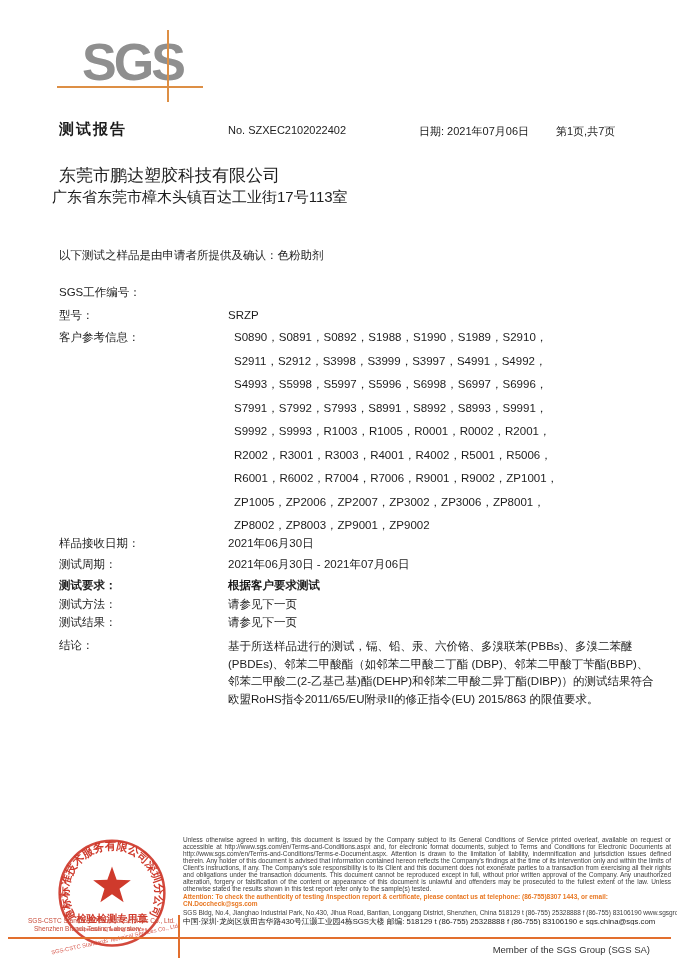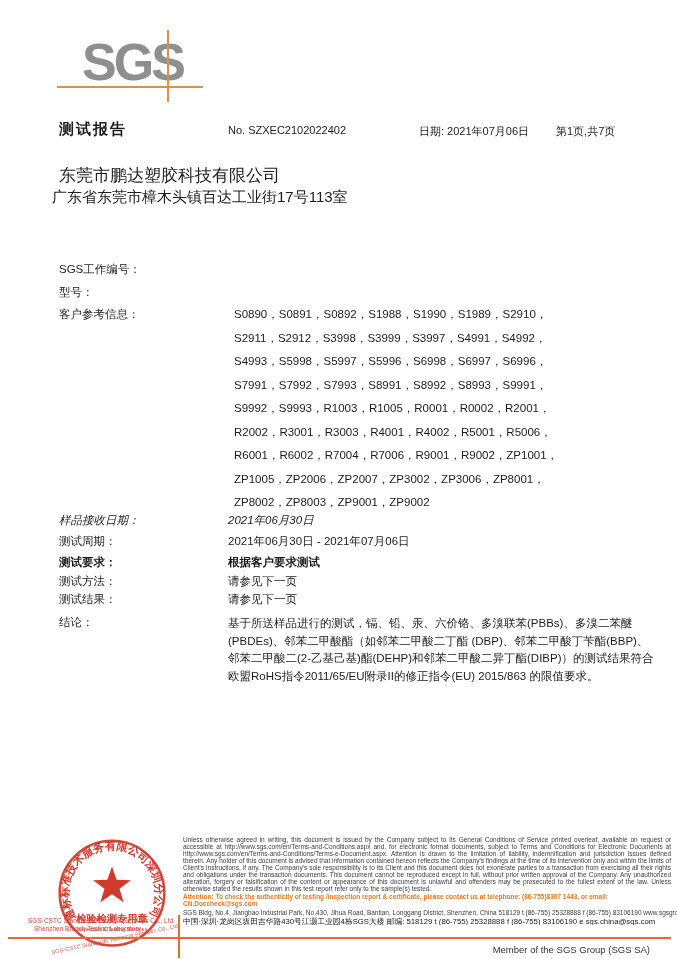--- a/index.html
+++ b/index.html
@@ -22,26 +22,26 @@
   .report-page{position:absolute; left:556px; top:124px; font-size:11px;}
   
   .company-name{position:absolute; left:59px; top:164px; font-size:17px;}
   .company-addr{position:absolute; left:52px; top:188px; font-size:15px;}
   
   .fields{position:absolute; left:59px; top:248px; width:596px; font-size:11.5px;}
   .row{display:flex; line-height:14px;}
   .row .lbl{width:169px; flex:0 0 169px;}
   .row .val{flex:1;}
   .intro{line-height:14px;}
-  .r-job{margin-top:14px;align-items:flex-end;}
+  .r-job{margin-top:23px;align-items:flex-end;}
   .r-model{margin-top:9px;}
   .r-ref{margin-top:8px;gap:6px;}
   .ref-line{line-height:14px; margin-bottom:9.5px;}
   .ref-line:last-child{margin-bottom:0;}
-  .r-received{margin-top:4px;font-style:italic;}
+  .r-received{margin-top:4px;}
   .r-period{margin-top:7px;}
   .r-require{margin-top:7px;font-weight:bold;}
   .r-method{margin-top:5px;}
   .r-result{margin-top:4px;}
   .r-conclusion{margin-top:9px;}
   .r-conclusion .val{line-height:17.5px; max-width:427px;}
   
   .stamp{position:absolute; left:44px; top:831px; width:136px; height:128px;}
   .stamp-lines{
     position:absolute; left:28px; top:917px; width:320px;
@@ -76,27 +76,29 @@
 
   <div class="report-title">测试报告</div>
   <div class="report-no">No. SZXEC2102022402</div>
   <div class="report-date">日期: 2021年07月06日</div>
   <div class="report-page">第1页,共7页</div>
 
   <div class="company-name">东莞市鹏达塑胶科技有限公司</div>
   <div class="company-addr">广东省东莞市樟木头镇百达工业街17号113室</div>
 
   <div class="fields">
+    <div class="intro">以下测试之样品是由申请者所提供及确认：色粉助剂</div>
 
     <div class="row r-job">
       <div class="lbl">SGS工作编号：</div>
     </div>
 
     <div class="row r-model">
       <div class="lbl">型号：</div>
+      <div class="val">SRZP</div>
     </div>
 
     <div class="row r-ref">
       <div class="lbl">客户参考信息：</div>
       <div class="val">
         <div class="ref-line">S0890，S0891，S0892，S1988，S1990，S1989，S2910，</div>
         <div class="ref-line">S2911，S2912，S3998，S3999，S3997，S4991，S4992，</div>
         <div class="ref-line">S4993，S5998，S5997，S5996，S6998，S6997，S6996，</div>
         <div class="ref-line">S7991，S7992，S7993，S8991，S8992，S8993，S9991，</div>
         <div class="ref-line">S9992，S9993，R1003，R1005，R0001，R0002，R2001，</div>

